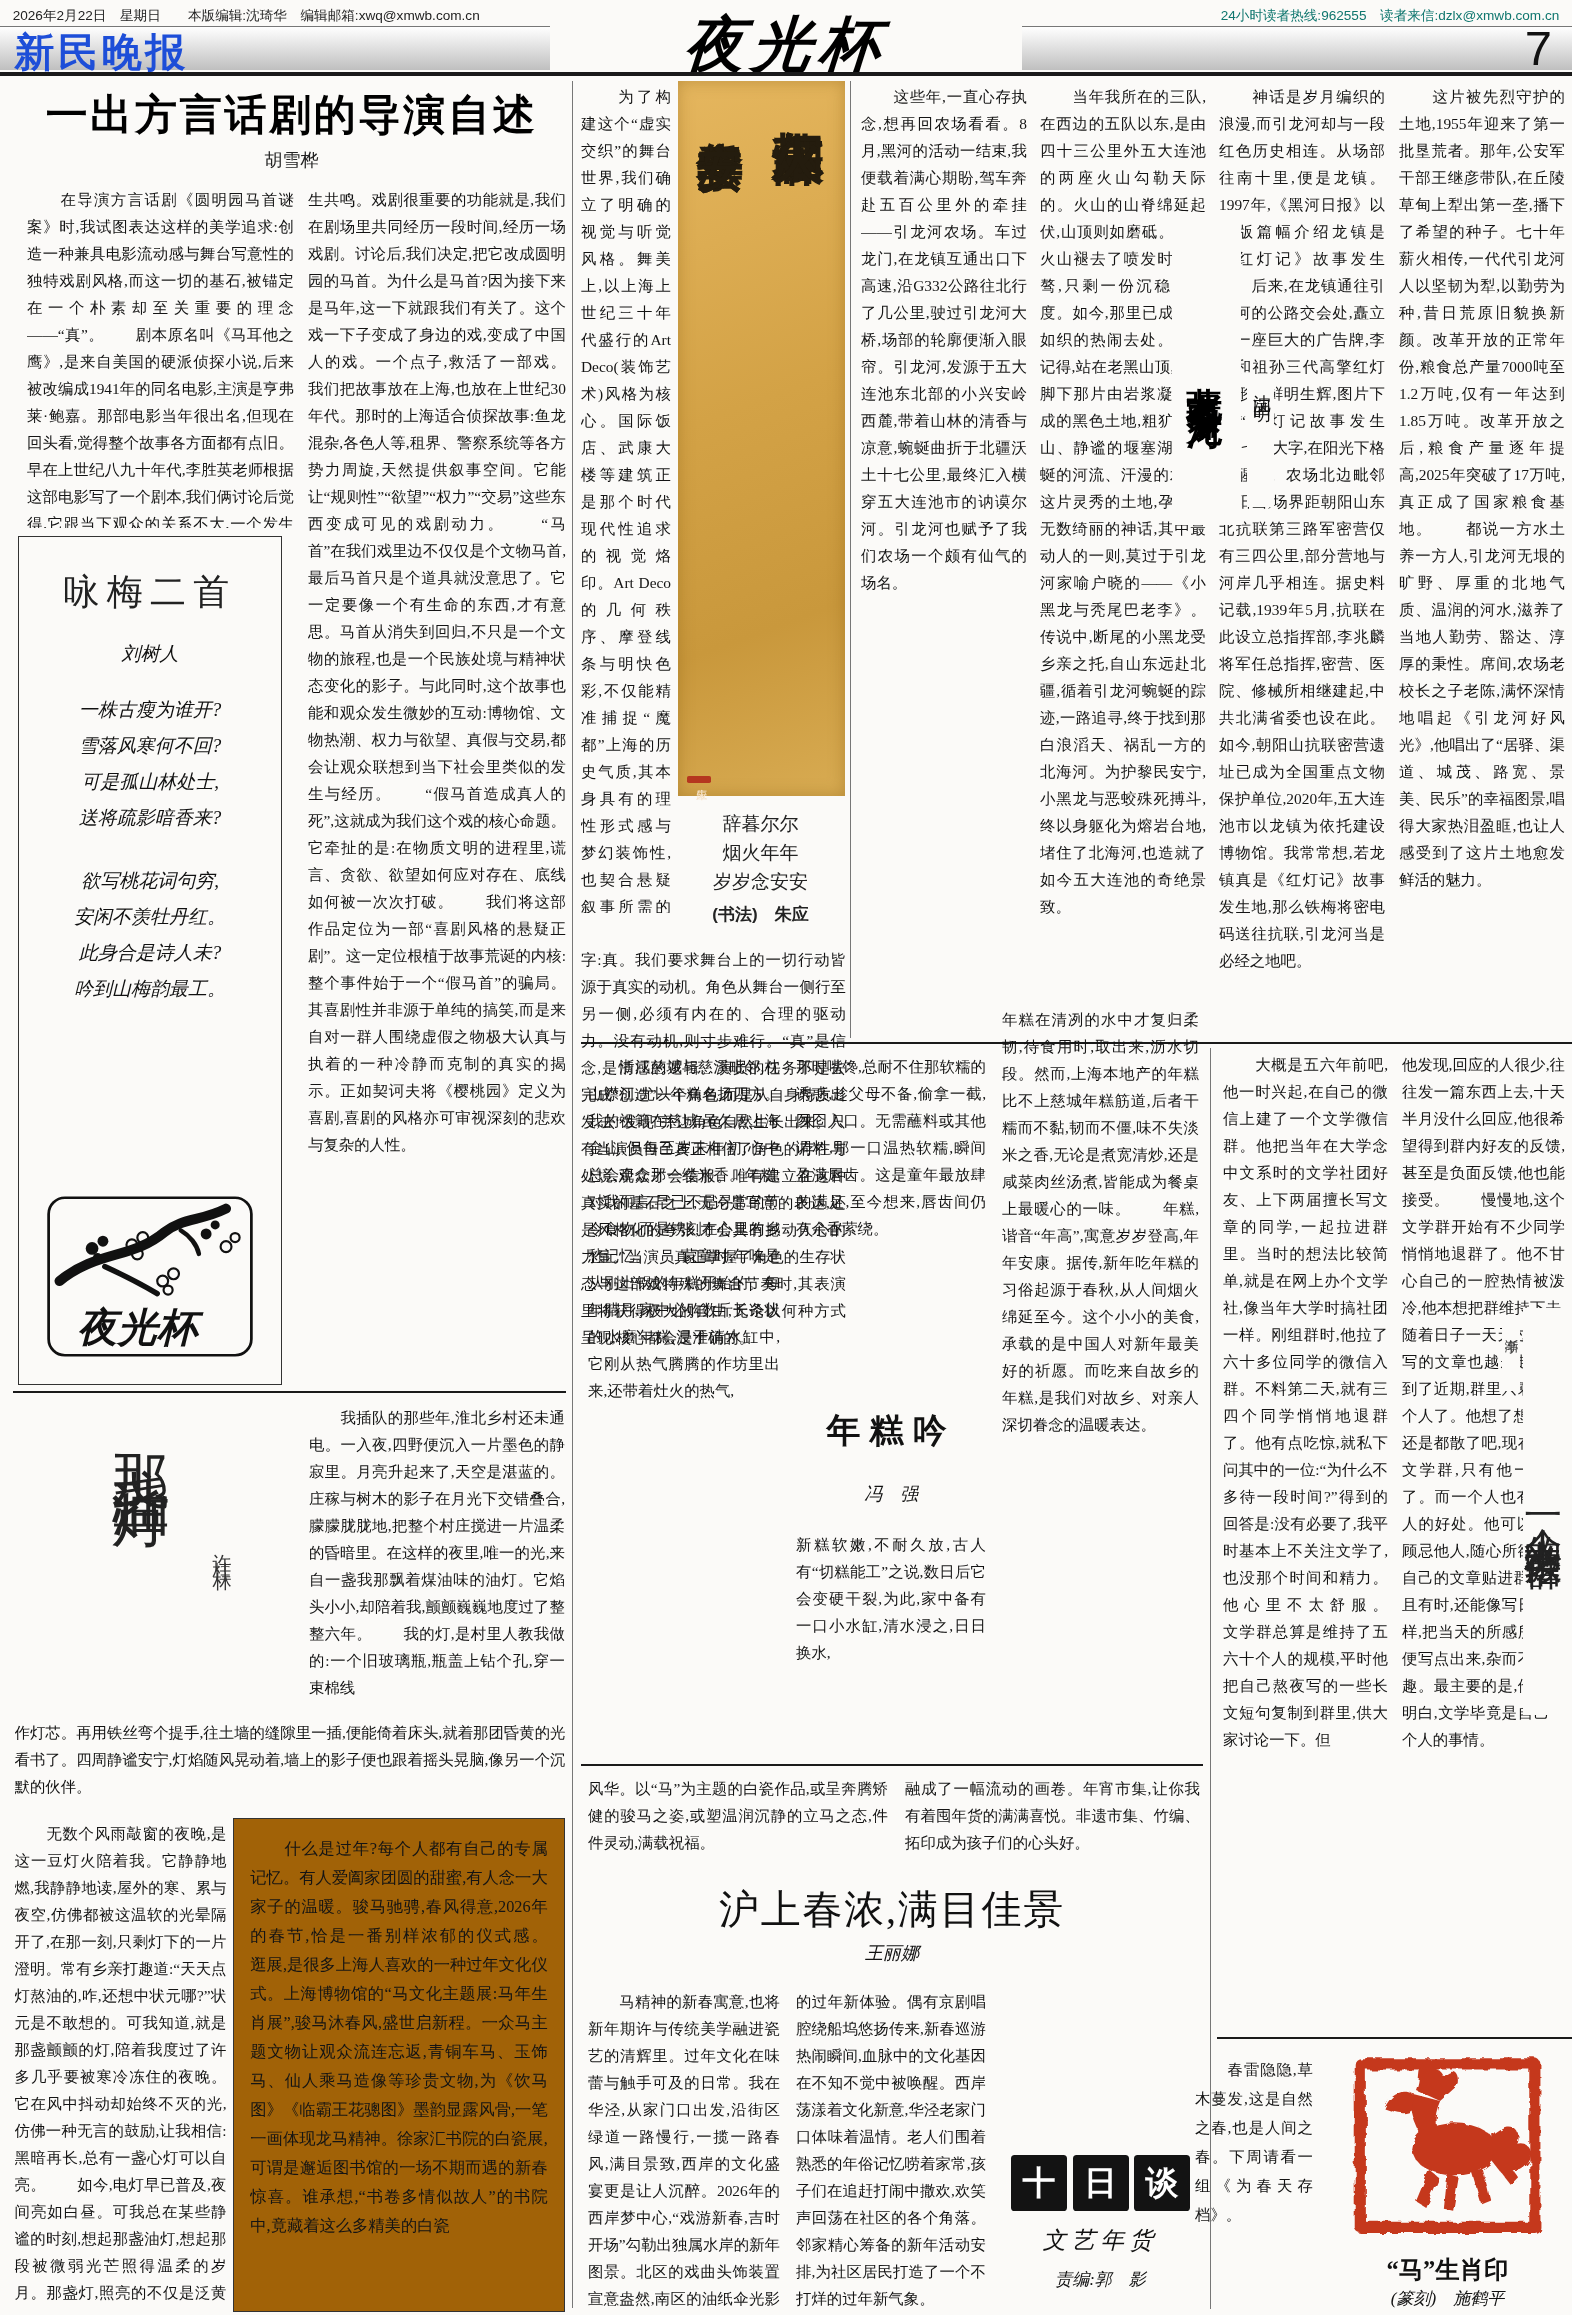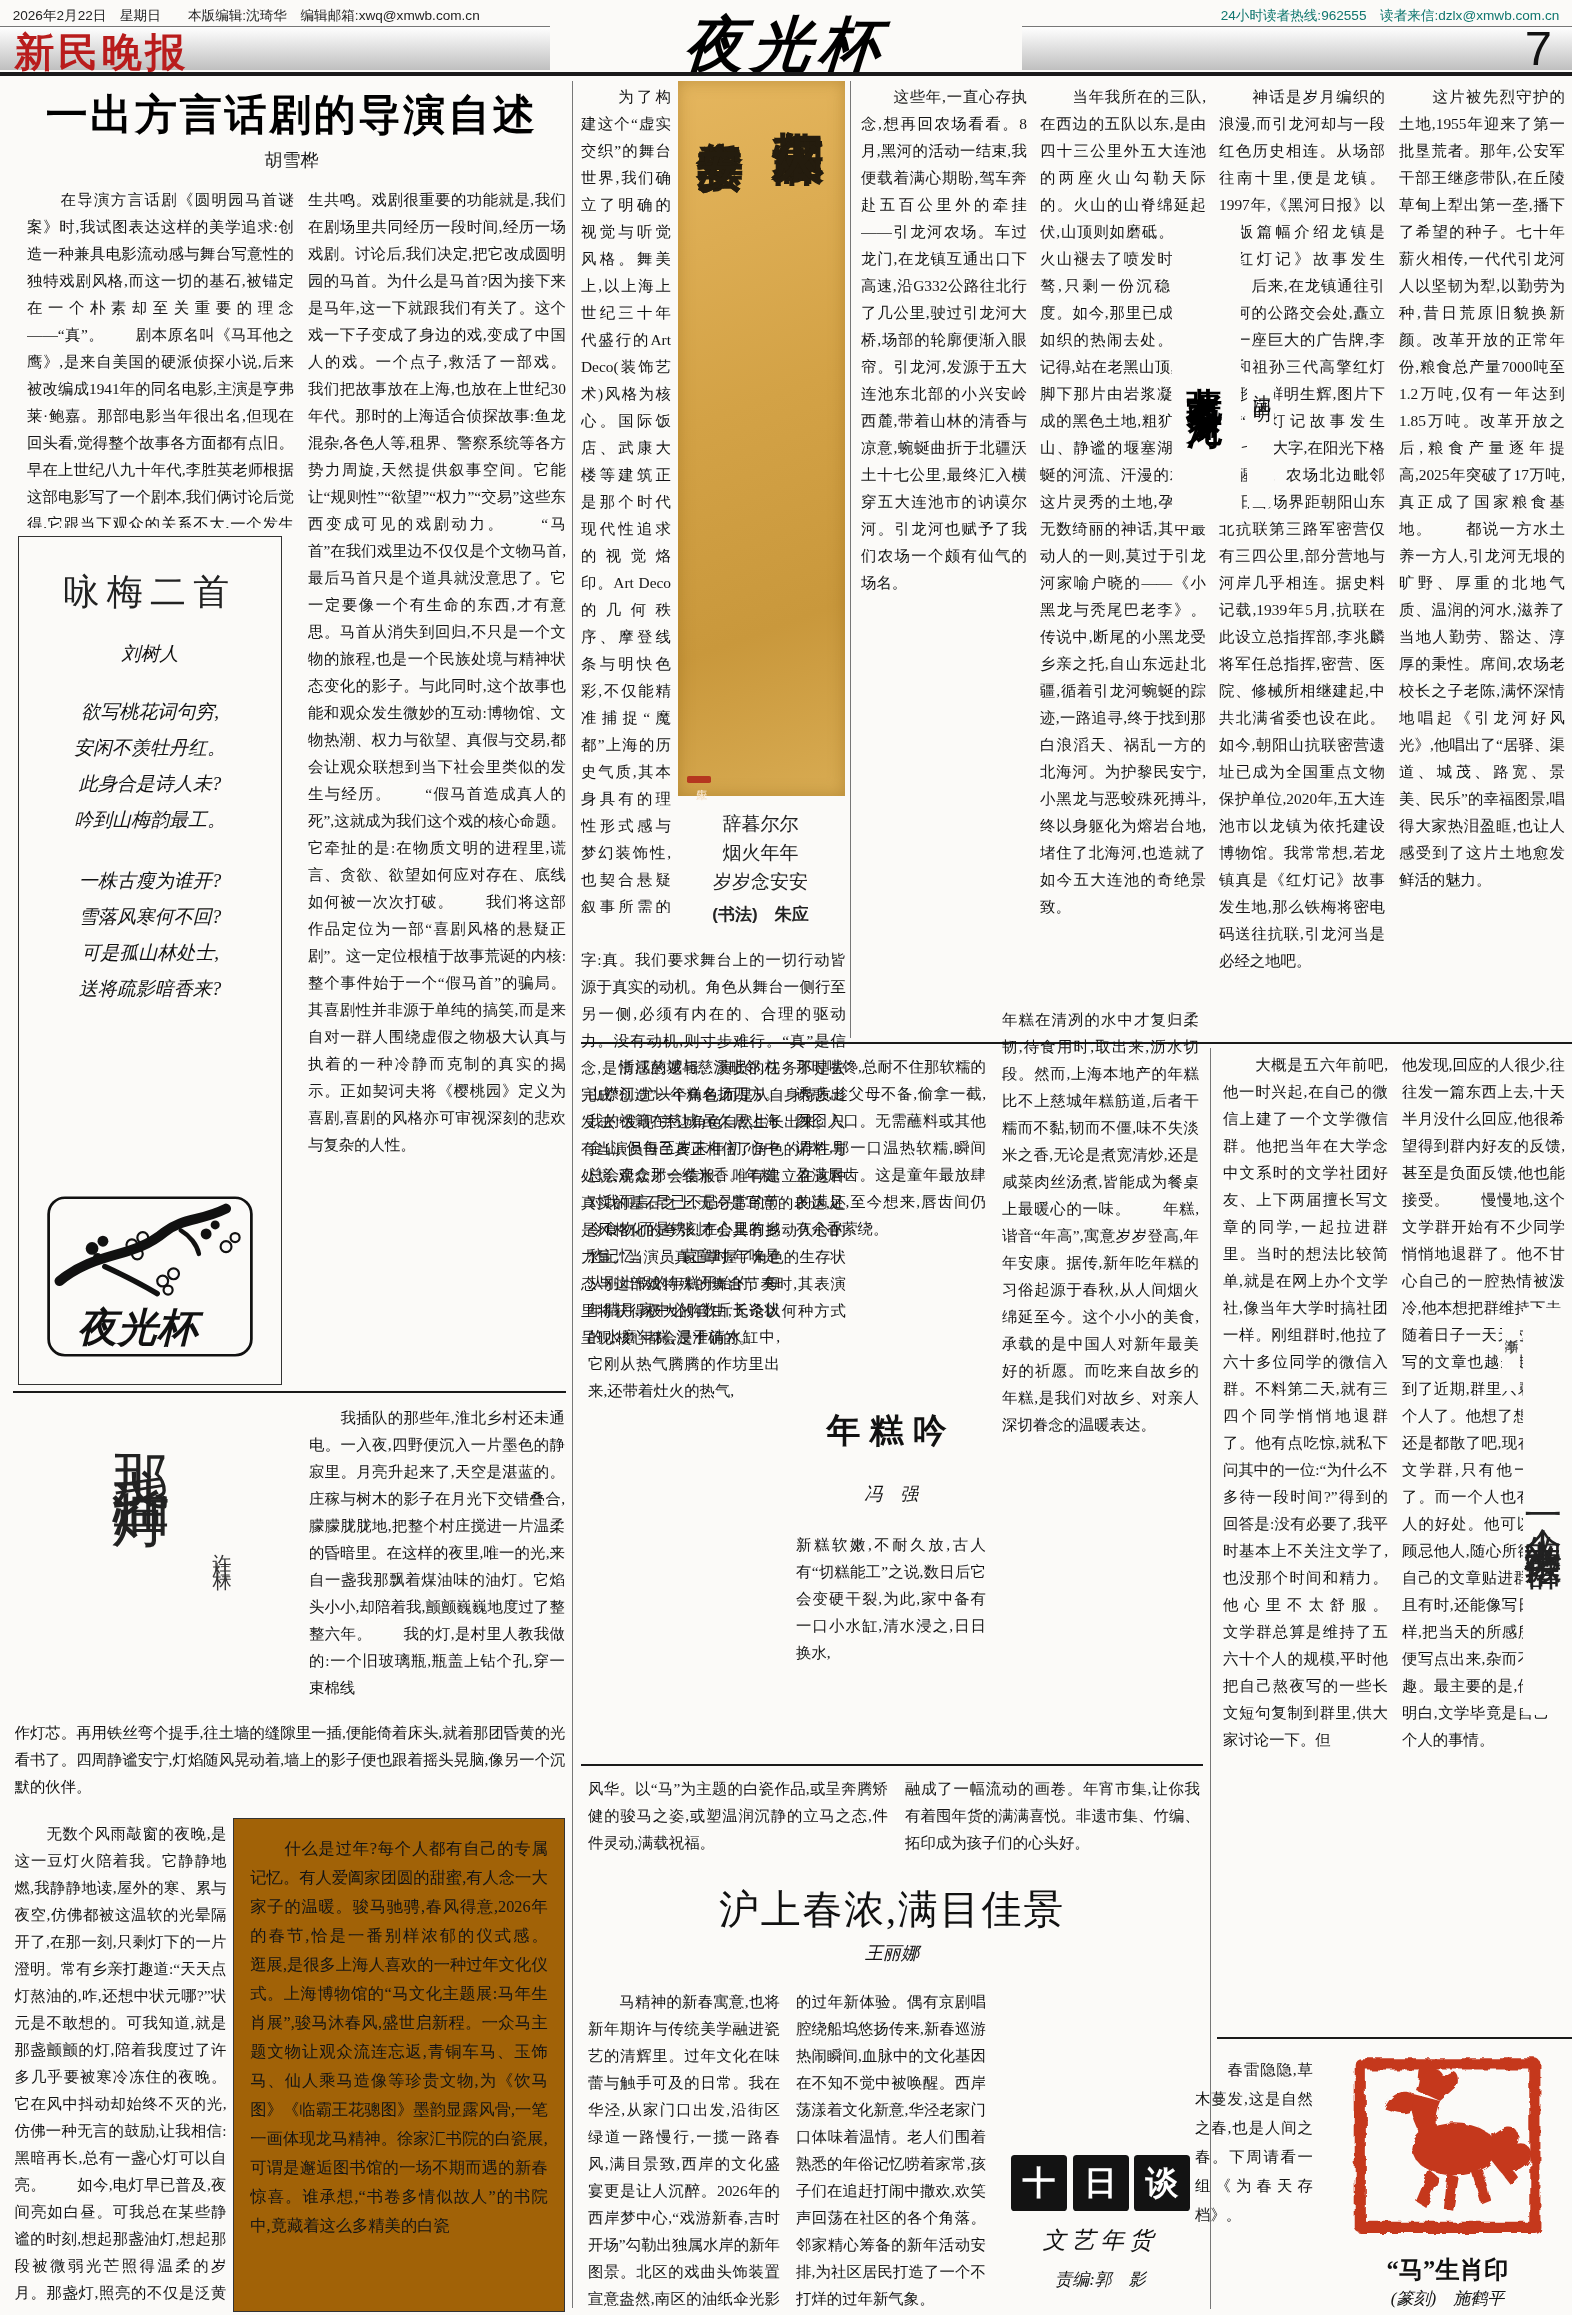--- a/index.html
+++ b/index.html
@@ -31,21 +31,21 @@
 <body>
 
 <div id="page">
 
   <div class="abs" style="left:12.7px;top:7.2px;font-size:13.6px;color:#222;font-family:'Liberation Sans',sans-serif;">2026年2月22日　星期日　　本版编辑:沈琦华　编辑邮箱:xwq@xmwb.com.cn</div>
   <div class="abs" style="right:12.7px;top:7.2px;font-size:13.6px;color:#0f766e;font-family:'Liberation Sans',sans-serif;">24小时读者热线:962555　读者来信:dzlx@xmwb.com.cn</div>
   <div class="band" style="left:0;top:27px;width:550px;height:43px;"></div>
   <div class="band" style="left:1022px;top:27px;width:550px;height:43px;"></div>
   <div class="rule-soft" style="left:0;top:26px;width:550px;height:0.9px;"></div>
   <div class="rule-soft" style="left:1022px;top:26px;width:550px;height:0.9px;"></div>
-  <div class="abs" style="left:14.5px;top:25px;font-size:40px;font-weight:900;letter-spacing:3.6px;color:#b91c1c;">新民晚报</div>
+  <div class="abs" style="left:14.5px;top:25px;font-size:40px;font-weight:900;letter-spacing:3.6px;color:#1d4ed8;">新民晚报</div>
   <div class="abs" style="left:650px;top:5.4px;width:271px;text-align:center;font-size:60px;font-weight:900;
        font-style:italic;letter-spacing:7.2px;transform:skewX(-4deg);color:#000;">夜光杯</div>
   <div class="abs" style="right:20px;top:20px;font-size:49px;font-family:'Liberation Sans',sans-serif;font-weight:400;color:#111;">7</div>
   <div class="rule" style="left:0;top:72px;width:1572px;height:3.6px;"></div>
 
   <div class="rule-soft" style="left:572px;top:81px;width:0.9px;height:2227px;"></div>
   <div class="rule-soft" style="left:850px;top:81px;width:0.9px;height:957px;"></div>
   <div class="rule-soft" style="left:1210px;top:1048px;width:0.9px;height:1261px;"></div>
   <div class="rule" style="left:581px;top:1042px;width:991px;height:1.8px;"></div>
   <div class="rule" style="left:12.7px;top:1391px;width:553px;height:1.8px;"></div>
@@ -55,31 +55,31 @@
   <div class="headline1" style="left:18px;top:87px;width:547px;font-size:42px;">一出方言话剧的导演自述</div>
   <div class="byline" style="left:18px;top:148px;width:547px;">胡雪桦</div>
   <div class="col" style="left:27px;top:186px;width:267px;height:342px;">　　在导演方言话剧《圆明园马首谜案》时,我试图表达这样的美学追求:创造一种兼具电影流动感与舞台写意性的独特戏剧风格,而这一切的基石,被锚定在一个朴素却至关重要的理念——“真”。　　剧本原名叫《马耳他之鹰》,是来自美国的硬派侦探小说,后来被改编成1941年的同名电影,主演是亨弗莱·鲍嘉。那部电影当年很出名,但现在回头看,觉得整个故事各方面都有点旧。早在上世纪八九十年代,李胜英老师根据这部电影写了一个剧本,我们俩讨论后觉得,它跟当下观众的关系不大,一个发生在美国的故事,观众很难共情。一个东西要落地,就是要跟观众产</div>
   <div class="col" style="left:308px;top:186px;width:258px;height:1200px;">生共鸣。戏剧很重要的功能就是,我们在剧场里共同经历一段时间,经历一场戏剧。讨论后,我们决定,把它改成圆明园的马首。为什么是马首?因为接下来是马年,这一下就跟我们有关了。这个戏一下子变成了身边的戏,变成了中国人的戏。一个点子,救活了一部戏。　　我们把故事放在上海,也放在上世纪30年代。那时的上海适合侦探故事:鱼龙混杂,各色人等,租界、警察系统等各方势力周旋,天然提供叙事空间。它能让“规则性”“欲望”“权力”“交易”这些东西变成可见的戏剧动力。　　“马首”在我们戏里边不仅仅是个文物马首,最后马首只是个道具就没意思了。它一定要像一个有生命的东西,才有意思。马首从消失到回归,不只是一个文物的旅程,也是一个民族处境与精神状态变化的影子。与此同时,这个故事也能和观众发生微妙的互动:博物馆、文物热潮、权力与欲望、真假与交易,都会让观众联想到当下社会里类似的发生与经历。　　“假马首造成真人的死”,这就成为我们这个戏的核心命题。它牵扯的是:在物质文明的进程里,谎言、贪欲、欲望如何应对存在、底线如何被一次次打破。　　我们将这部作品定位为一部“喜剧风格的悬疑正剧”。这一定位根植于故事荒诞的内核:整个事件始于一个“假马首”的骗局。其喜剧性并非源于单纯的搞笑,而是来自对一群人围绕虚假之物极大认真与执着的一种冷静而克制的真实的揭示。正如契诃夫将《樱桃园》定义为喜剧,喜剧的风格亦可审视深刻的悲欢与复杂的人性。</div>
   <div class="col" style="left:581px;top:83px;width:90px;height:830px;">　　为了构建这个“虚实交织”的舞台世界,我们确立了明确的视觉与听觉风格。舞美上,以上海上世纪三十年代盛行的Art Deco(装饰艺术)风格为核心。国际饭店、武康大楼等建筑正是那个时代现代性追求的视觉烙印。Art Deco的几何秩序、摩登线条与明快色彩,不仅能精准捕捉“魔都”上海的历史气质,其本身具有的理性形式感与梦幻装饰性,也契合悬疑叙事所需的迷离氛围与不安感。音乐则以爵士乐与老上海时代曲为基调,并强调鼓点节奏的贯穿。打击乐是烘托剧情紧张感的无形发动</div>
   <div class="col" style="left:581px;top:946px;width:265px;height:440px;">字:真。我们要求舞台上的一切行动皆源于真实的动机。角色从舞台一侧行至另一侧,必须有内在的、合理的驱动力。没有动机,则寸步难行。“真”是信念,是情感的逻辑。演员的任务不是去完成“创造”一个角色,而是从自身特质出发,去“发现”并让角色自然生长出来。只有当演员自己真正相信了角色的存在与处境,观众才会信服。唯有建立在这种真实的基石之上,无论是写意的表达,还是风格化的夸张,才会具有撼动人心的力量。当演员真正掌握了角色的生存状态与这部戏特殊的舞台节奏时,其表演里将获得极大的自由,无论以何种方式呈现,核心都会是准确的。</div>
 
   <div class="abs boxed" style="left:18px;top:536px;width:264px;height:849px;background:#fbfaf8;">
     <div class="thinTitle" style="margin-top:31px;text-align:center;font-size:36px;letter-spacing:7.2px;">咏梅二首</div>
     <div class="kai" style="margin-top:23.5px;text-align:center;font-size:19px;">刘树人</div>
+    <div style="margin-top:25px;text-align:center;">
+      <div class="kai" style="font-size:19px;line-height:36px;">一株古瘦为谁开?</div>
+      <div class="kai" style="font-size:19px;line-height:36px;">雪落风寒何不回?</div>
+      <div class="kai" style="font-size:19px;line-height:36px;">可是孤山林处士,</div>
+      <div class="kai" style="font-size:19px;line-height:36px;">送将疏影暗香来?</div>
+    </div>
     <div style="margin-top:27px;text-align:center;">
       <div class="kai" style="font-size:19px;line-height:36px;">欲写桃花词句穷,</div>
       <div class="kai" style="font-size:19px;line-height:36px;">安闲不羡牡丹红。</div>
       <div class="kai" style="font-size:19px;line-height:36px;">此身合是诗人未?</div>
       <div class="kai" style="font-size:19px;line-height:36px;">吟到山梅韵最工。</div>
-    </div>
-    <div style="margin-top:25px;text-align:center;">
-      <div class="kai" style="font-size:19px;line-height:36px;">一株古瘦为谁开?</div>
-      <div class="kai" style="font-size:19px;line-height:36px;">雪落风寒何不回?</div>
-      <div class="kai" style="font-size:19px;line-height:36px;">可是孤山林处士,</div>
-      <div class="kai" style="font-size:19px;line-height:36px;">送将疏影暗香来?</div>
     </div>
     <svg width="210" height="165" viewBox="0 0 232 182" style="position:absolute;left:26px;top:657px;">
       <rect x="4" y="4" width="224" height="174" rx="18" fill="none" stroke="#111" stroke-width="3"></rect>
       <path d="M16,96 C58,62 96,72 132,42 C152,26 172,30 200,16" stroke="#111" stroke-width="11" fill="none" stroke-linecap="round"></path>
       <path d="M66,80 C88,90 104,98 124,110" stroke="#111" stroke-width="6" fill="none" stroke-linecap="round"></path>
       <path d="M150,40 C160,46 168,56 170,66" stroke="#111" stroke-width="5" fill="none" stroke-linecap="round"></path>
       <g fill="#111">
         <circle cx="52" cy="60" r="7"></circle>
           <circle cx="64" cy="52" r="6"></circle>
           <circle cx="58" cy="70" r="5"></circle>

